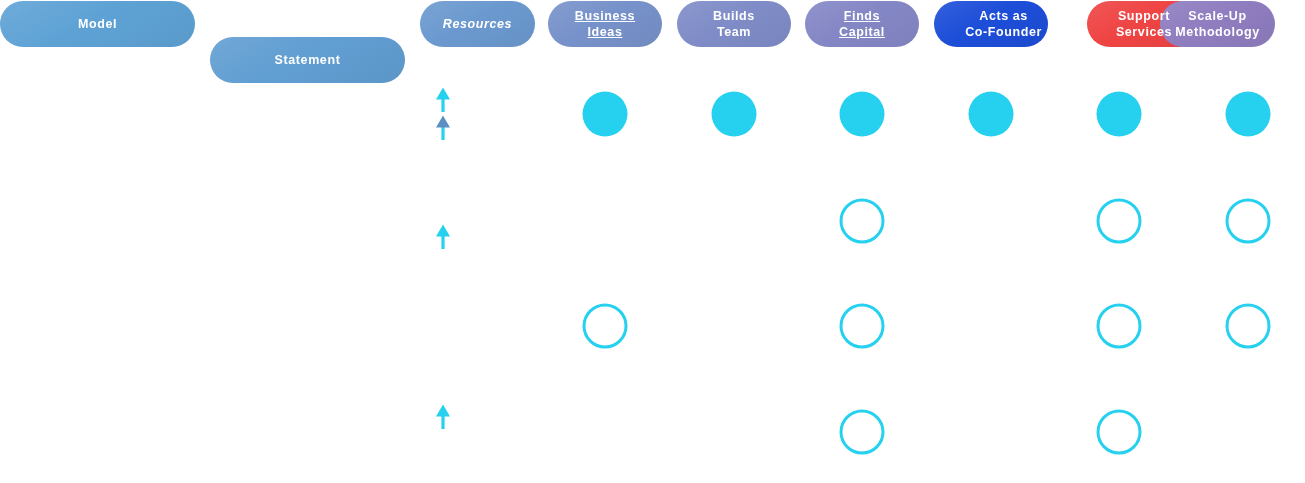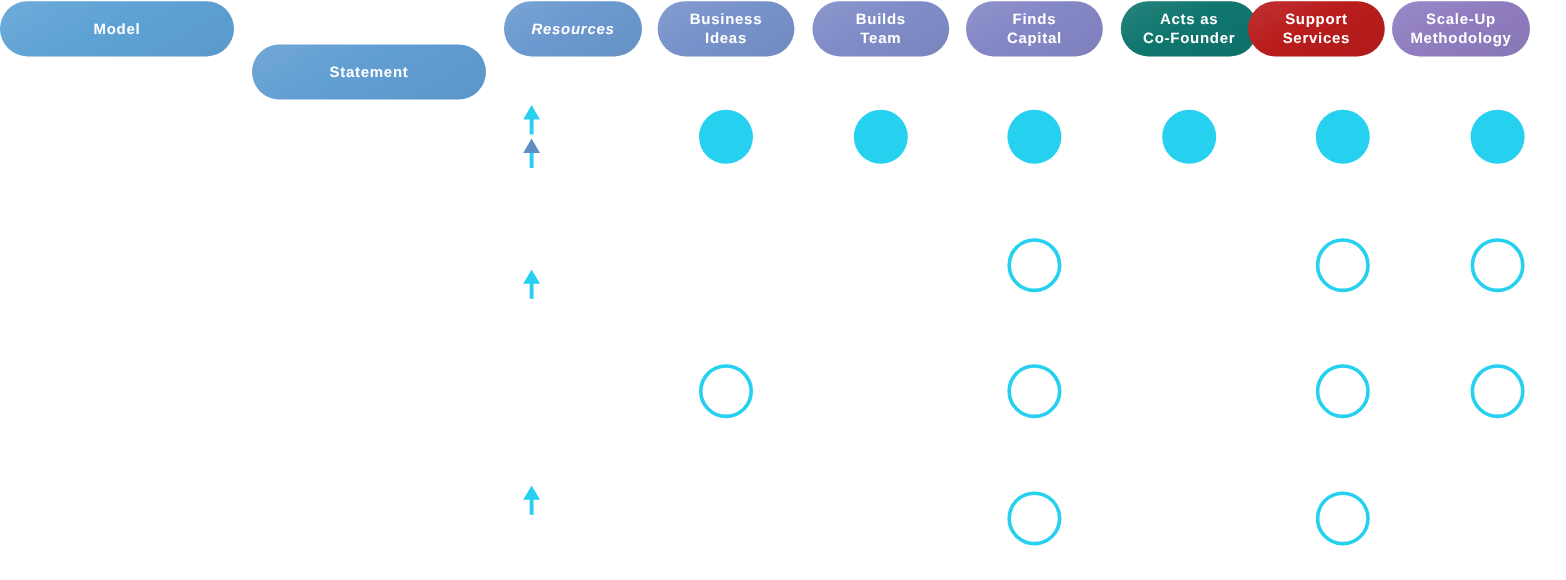--- a/index.html
+++ b/index.html
@@ -66,29 +66,29 @@
   }
 </style>
 </head>
 <body>
 
 <div class="stage">
   <div id="header-row">
       <div class="pill" style="left: 0px; width: 195px; background: rgb(94, 162, 213);"><span class="pill-label">Model</span></div>
       <div class="pill" style="left: 210px; width: 195px; background: rgb(97, 158, 210); margin-top: 36px;"><span class="pill-label">Statement</span></div>
       <div class="pill" style="left: 420px; width: 115px; background: rgb(107, 153, 207); font-style: italic;"><span class="pill-label">Resources</span></div>
-      <div class="pill" style="left: 548px; width: 114px; background: rgb(119, 146, 202);"><span class="pill-label">Business
+      <div class="pill" style="left: 548px; width: 114px; background: rgb(119, 146, 202); text-decoration: underline;"><span class="pill-label">Business
 Ideas</span></div>
       <div class="pill" style="left: 677px; width: 114px; background: rgb(127, 140, 199);"><span class="pill-label">Builds
 Team</span></div>
-      <div class="pill" style="left: 805px; width: 114px; background: rgb(132, 135, 197);"><span class="pill-label">Finds
+      <div class="pill" style="left: 805px; width: 114px; background: rgb(132, 135, 197); text-decoration: underline;"><span class="pill-label">Finds
 Capital</span></div>
-      <div class="pill" style="left: 934px; width: 114px; background: #0f766e;"><span class="pill-label">Acts as
+      <div class="pill" style="left: 934px; width: 114px; background: #1d4ed8; justify-content: flex-end;"><span class="pill-label">Acts as
 Co-Founder</span></div>
-      <div class="pill" style="left: 1040px; width: 114px; background: #b91c1c;"><span class="pill-label">Support
+      <div class="pill" style="left: 1087px; width: 114px; background: #ef4444;"><span class="pill-label">Support
 Services</span></div>
       <div class="pill" style="left: 1160px; width: 115px; background: rgb(143, 125, 192);"><span class="pill-label">Scale-Up
 Methodology</span></div>
     </div>
   <div id="matrix-body">
       <div class="arrow" style="left: 443px; top: 100px;"><svg width="18" height="26" viewBox="0 0 18 25">
           <rect x="7.4" y="11" width="3.2" height="13.5" fill="#25d1ef"></rect>
           <polygon points="9,0 16,12 2,12" fill="#25d1ef"></polygon>
         </svg></div>
       <div class="arrow" style="left: 443px; top: 128px;"><svg width="18" height="26" viewBox="0 0 18 25">

